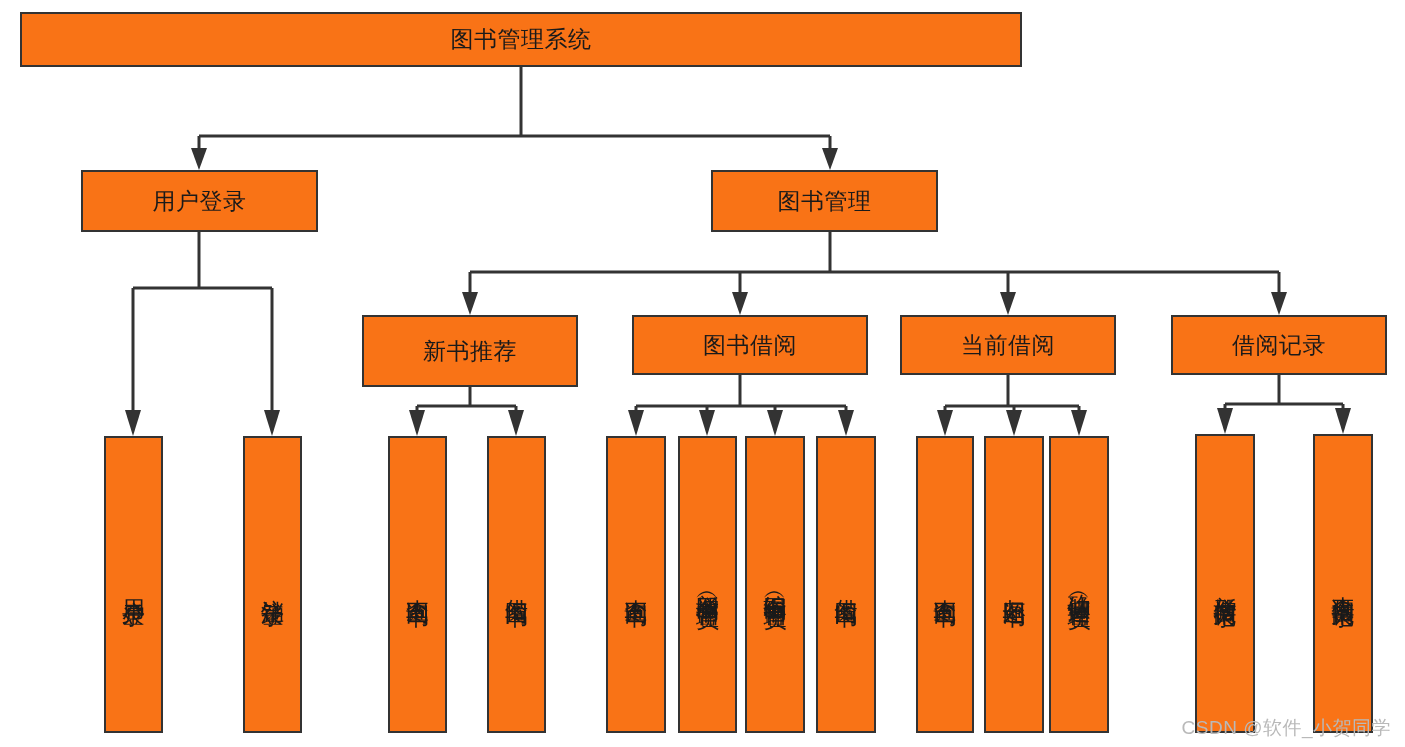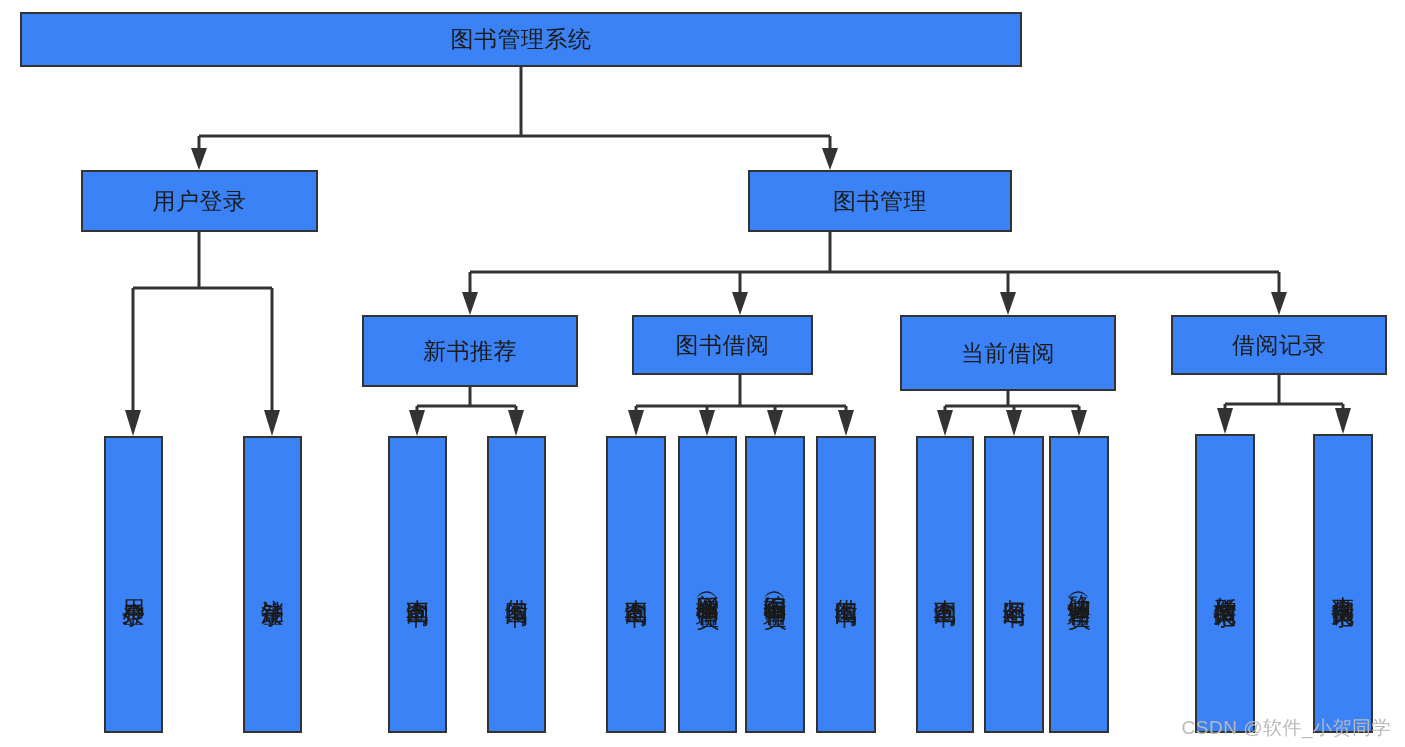--- a/index.html
+++ b/index.html
@@ -18,21 +18,21 @@
     position: absolute;
     left: 0;
     top: 0;
     width: 1405px;
     height: 747px;
   }
   .node-box {
     position: absolute;
     box-sizing: border-box;
     border: 2px solid #333333;
-    background: #3b82f6;
+    background: #f97316;
     display: flex;
     align-items: center;
     justify-content: center;
     color: #1a1a1a;
   }
   .node-box.horizontal {
     font-size: 23px;
     letter-spacing: 0.5px;
   }
   .node-box.vertical {
@@ -147,31 +147,31 @@
     <polygon class="arrow-head" points="1335,408 1351,408 1343,434"></polygon>
   </svg>
 
   <div class="node-box horizontal" style="left:20px; top:12px; width:1002px; height:55px;">
     <span class="node-label">图书管理系统</span>
   </div>
 
   <div class="node-box horizontal" style="left:81px; top:170px; width:237px; height:62px;">
     <span class="node-label">用户登录</span>
   </div>
-  <div class="node-box horizontal" style="left:748px; top:170px; width:264px; height:62px;">
+  <div class="node-box horizontal" style="left:711px; top:170px; width:227px; height:62px;">
     <span class="node-label">图书管理</span>
   </div>
 
   <div class="node-box horizontal" style="left:362px; top:315px; width:216px; height:72px;">
     <span class="node-label">新书推荐</span>
   </div>
-  <div class="node-box horizontal" style="left:632px; top:315px; width:181px; height:60px;">
+  <div class="node-box horizontal" style="left:632px; top:315px; width:236px; height:60px;">
     <span class="node-label">图书借阅</span>
   </div>
-  <div class="node-box horizontal" style="left:900px; top:315px; width:216px; height:76px;">
+  <div class="node-box horizontal" style="left:900px; top:315px; width:216px; height:60px;">
     <span class="node-label">当前借阅</span>
   </div>
   <div class="node-box horizontal" style="left:1171px; top:315px; width:216px; height:60px;text-align:right;">
     <span class="node-label">借阅记录</span>
   </div>
 
   <div class="node-box vertical" style="left:104px; top:436px; width:59px; height:297px;">
     <span class="node-label">用户登录</span>
   </div>
   <div class="node-box vertical" style="left:243px; top:436px; width:59px; height:297px;">

